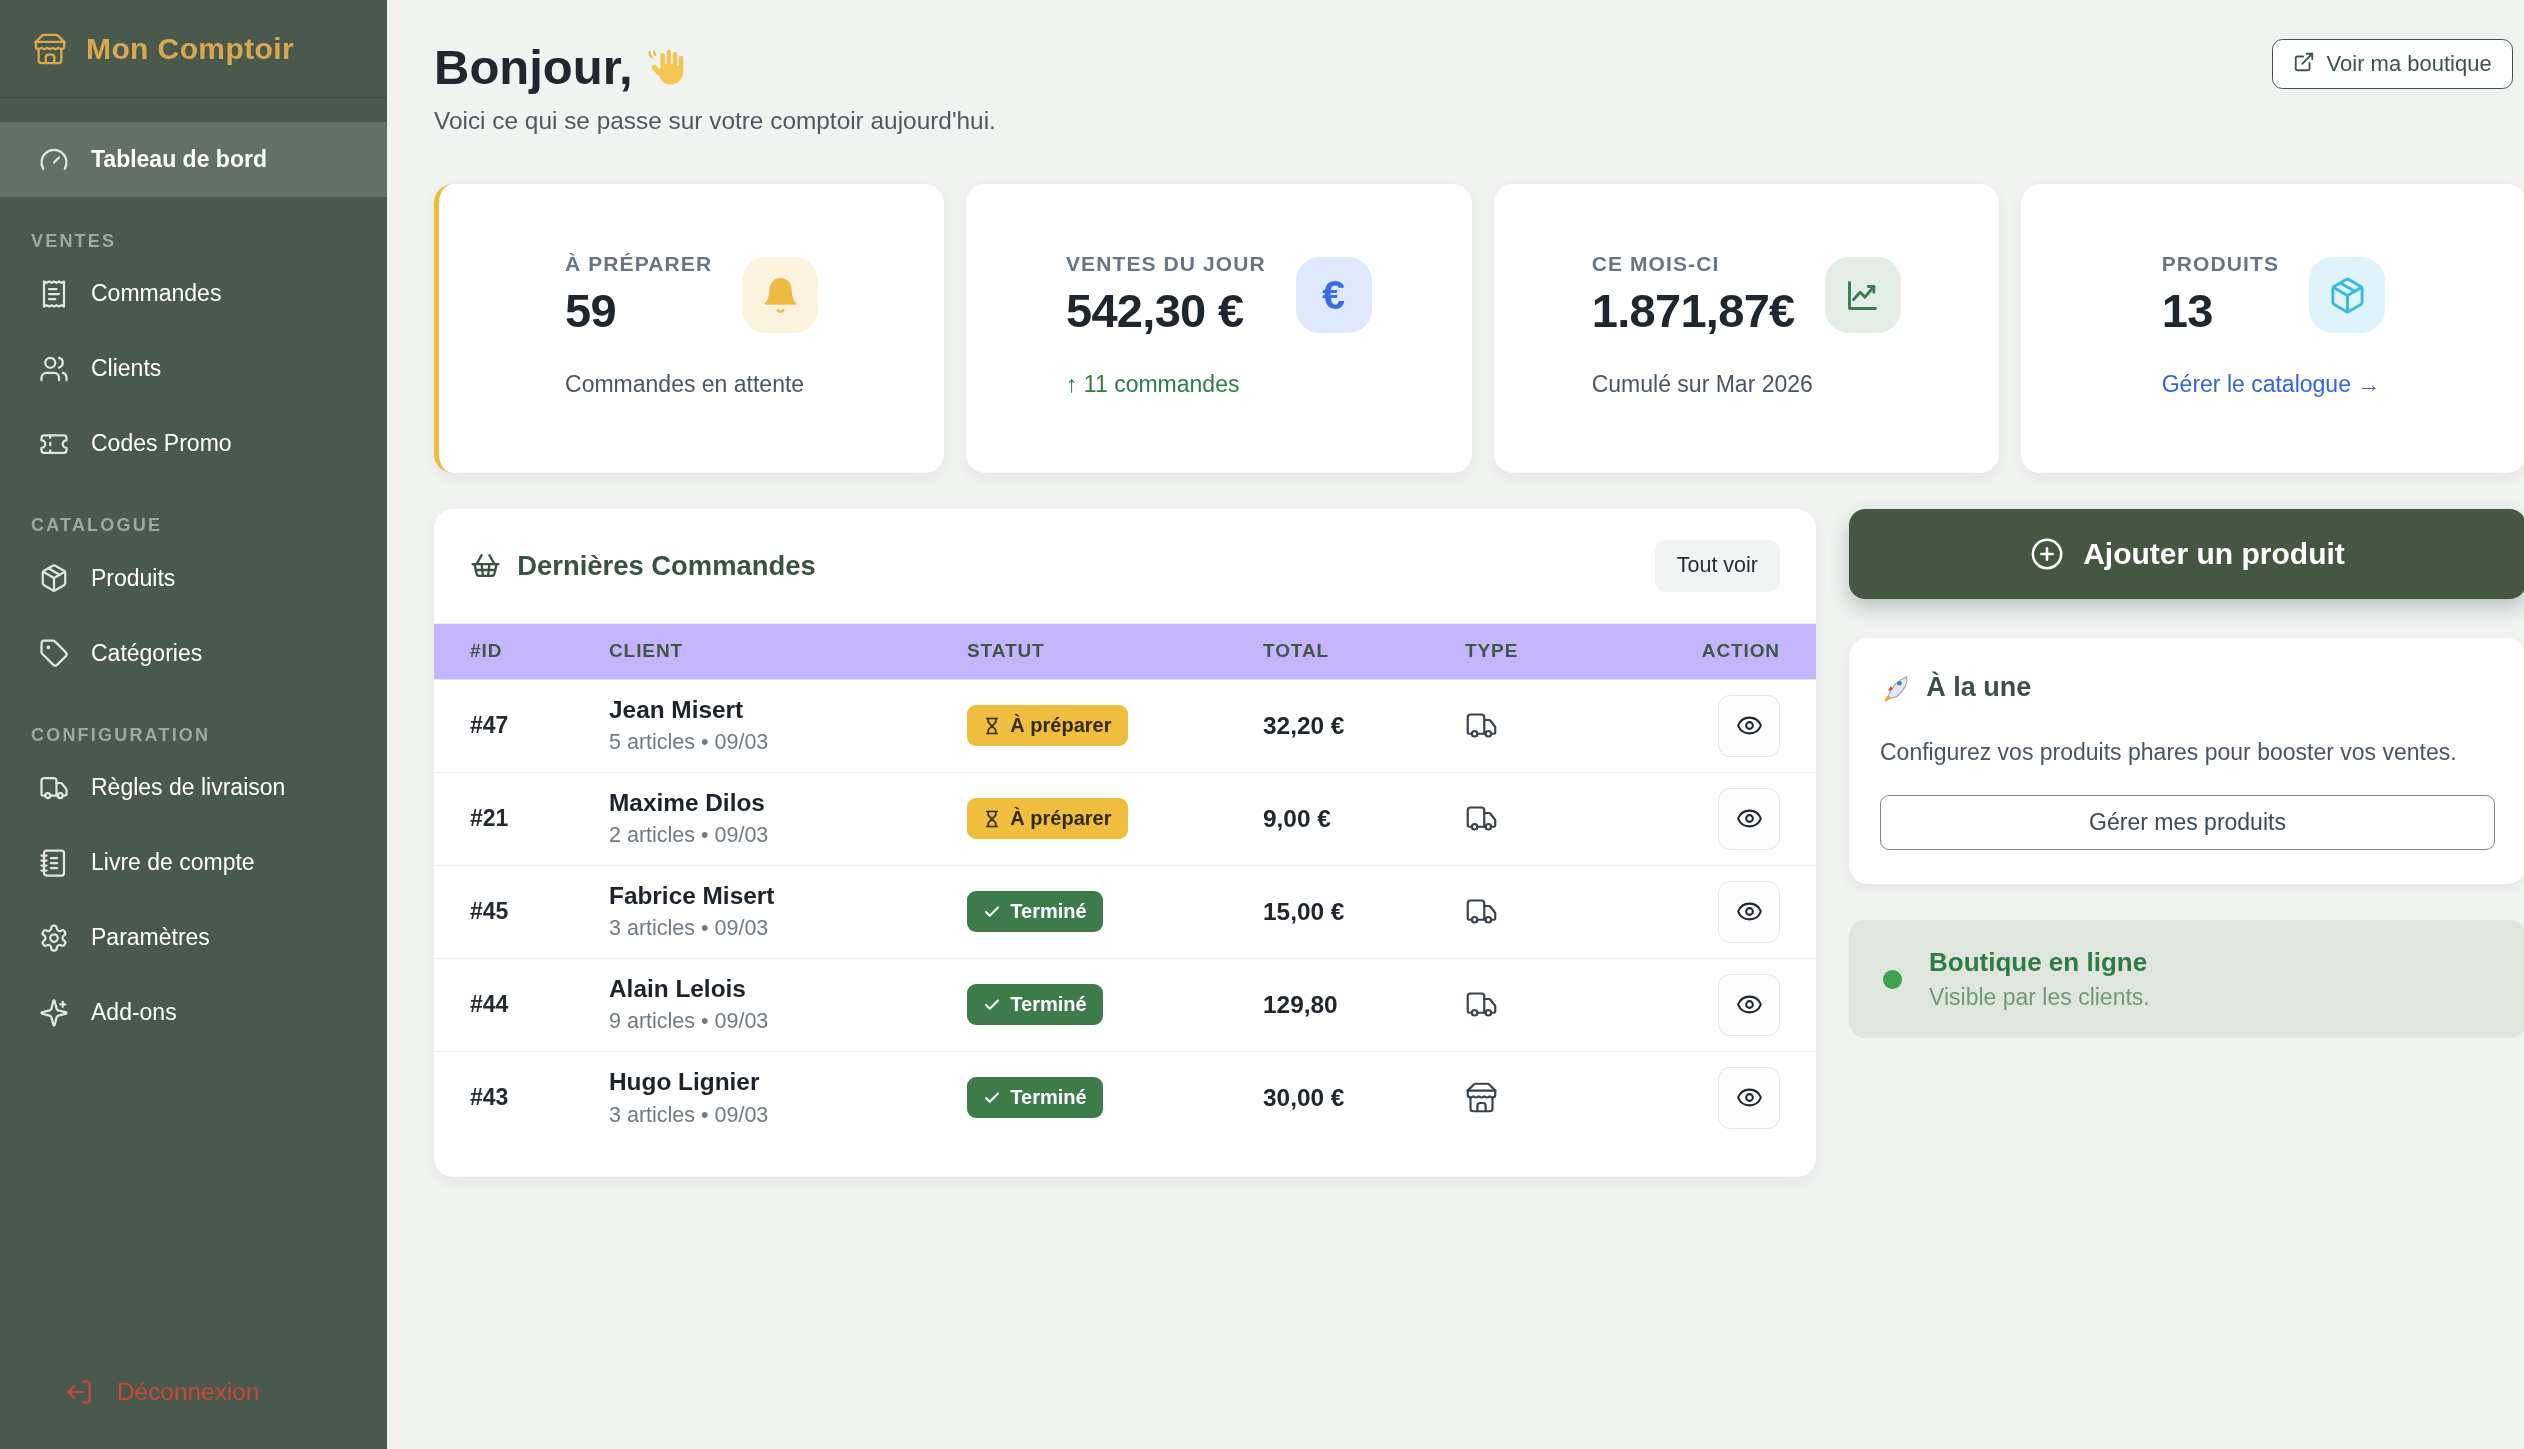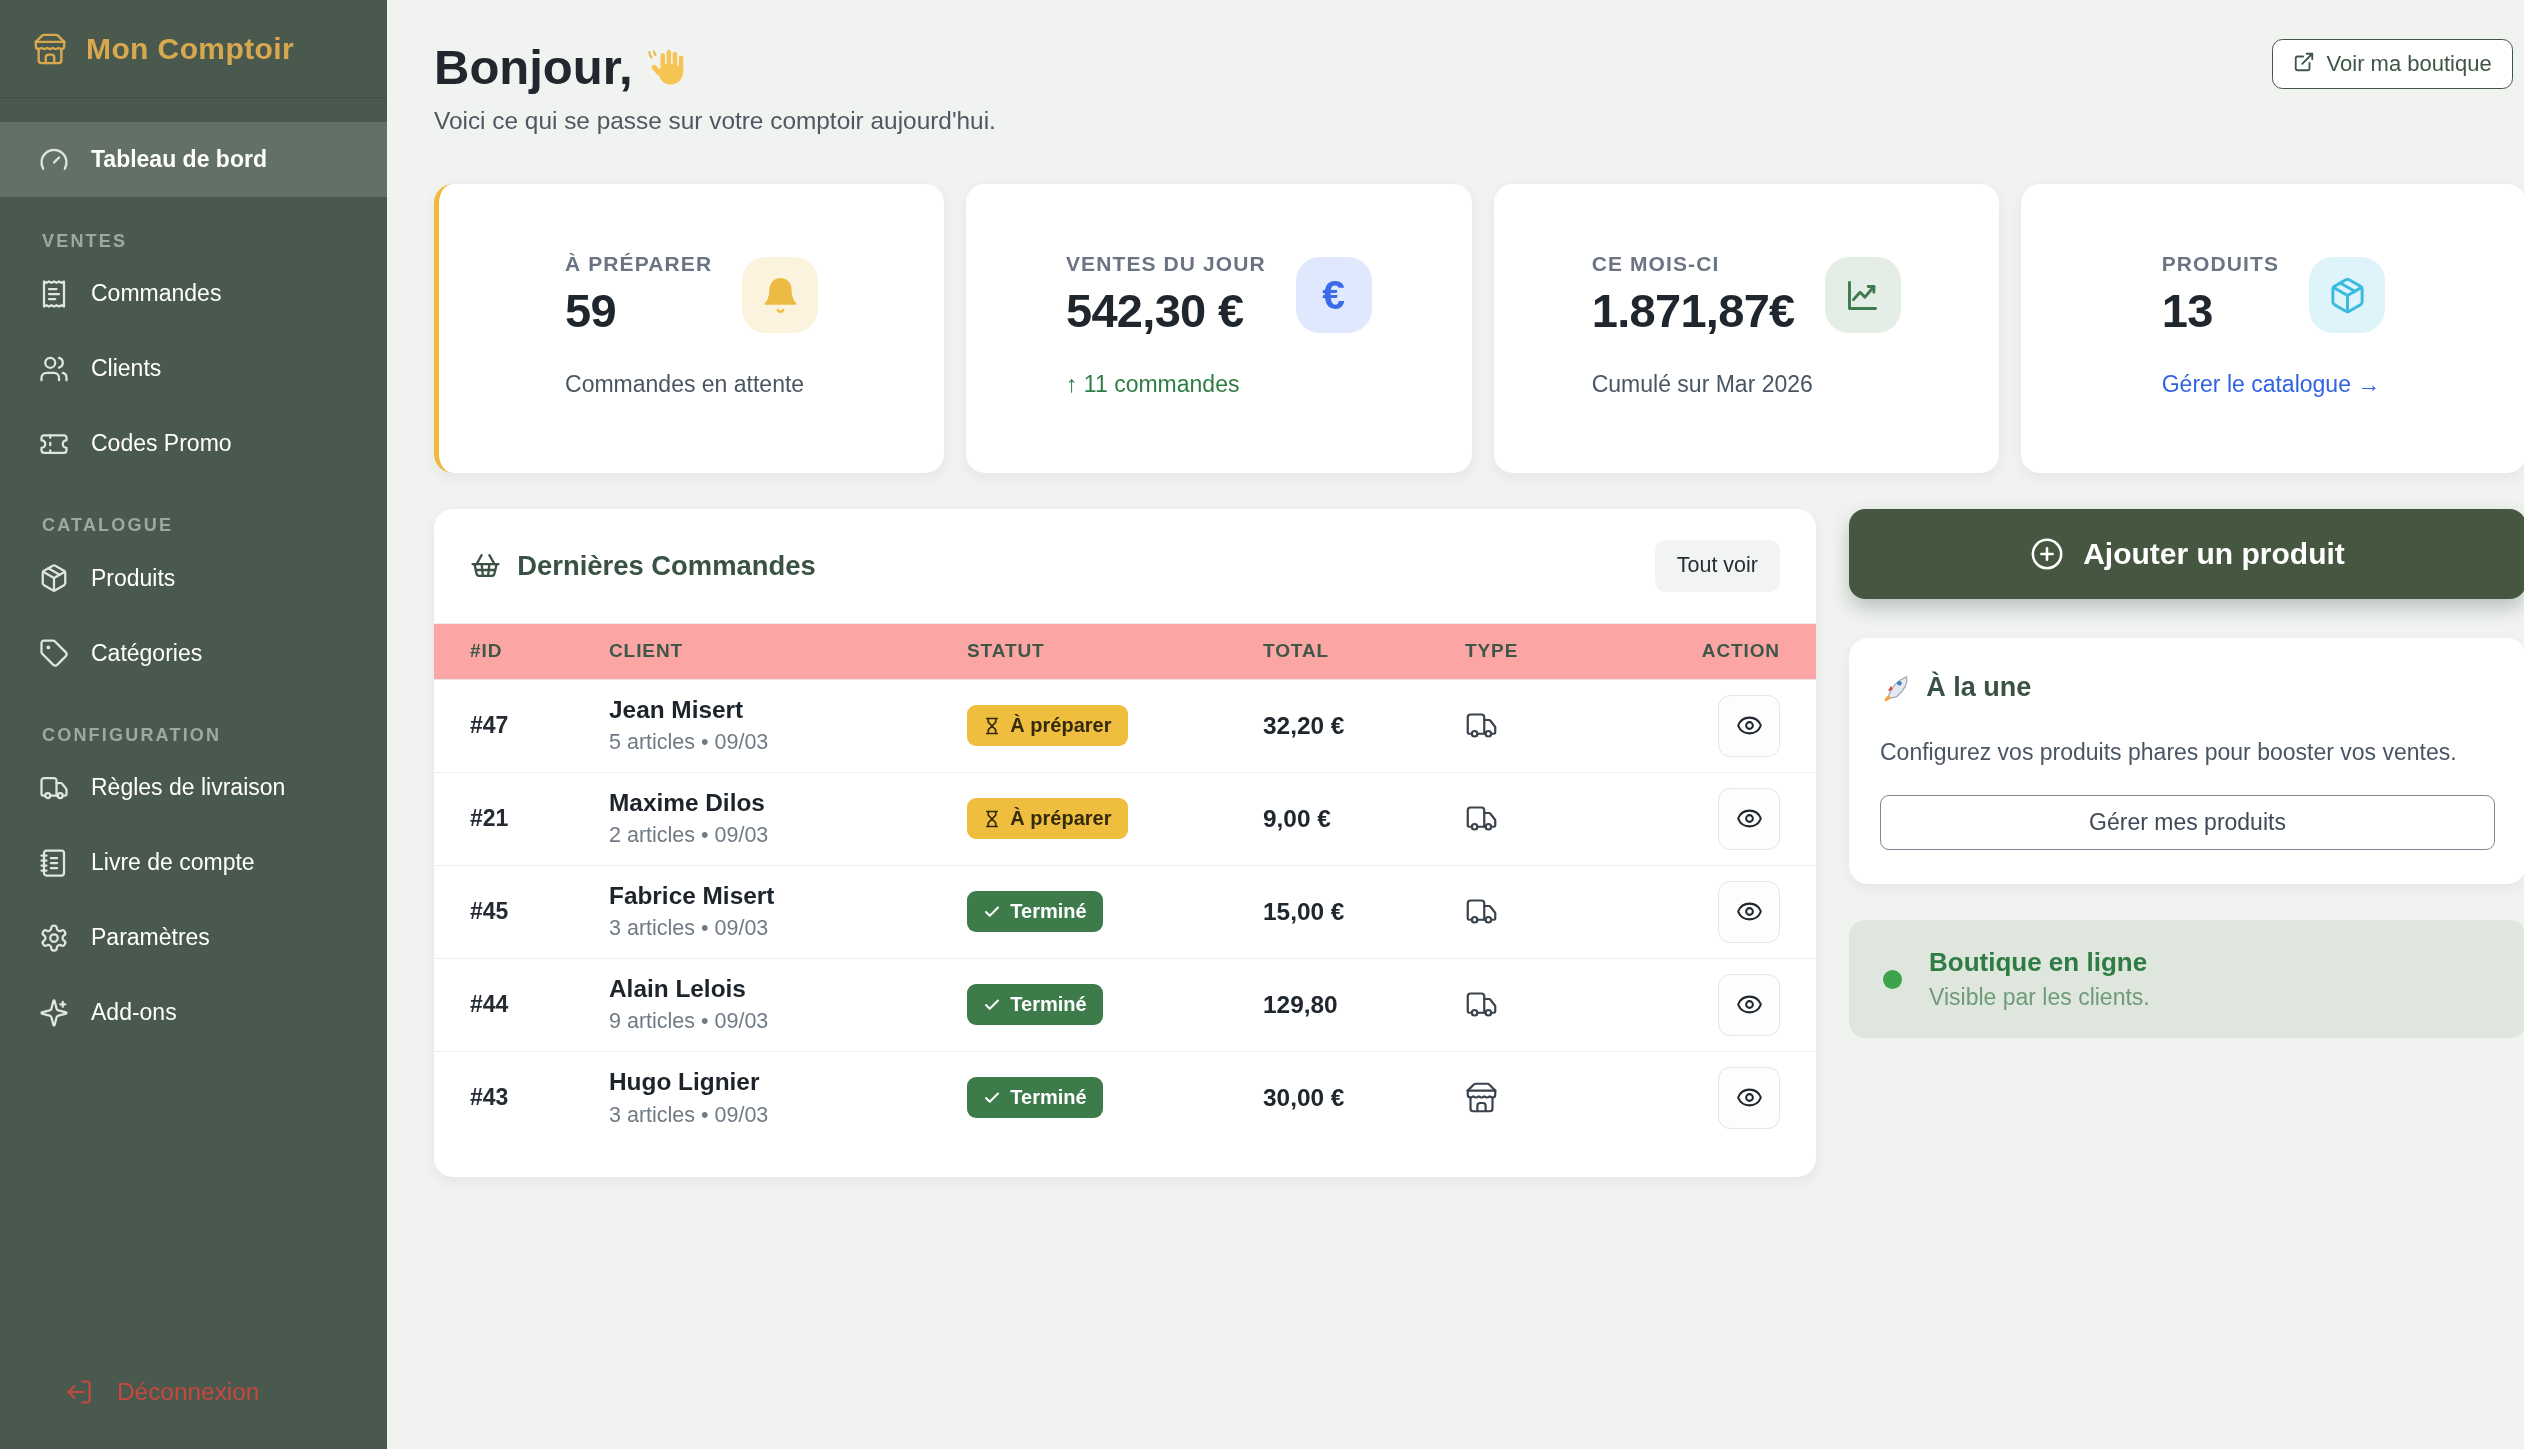--- a/index.html
+++ b/index.html
@@ -28,21 +28,21 @@
   .nav-item {
     height: 75px; display: flex; align-items: center; gap: 22px;
     padding-left: 39px; color: #ffffff; font-size: 23px; cursor: pointer;
   }
   .nav-item .nav-ic { width: 30px; height: 30px; color: #DFE5DF; }
   .nav-item.active {
     background: rgba(255,255,255,0.14); color: #FFFFFF; font-weight: bold;
     margin-top: 24px;
   }
   .section-label {
-    margin: 34px 0 4.4px 0; padding-left: 42px;
+    margin: 34px 0 4.4px 0; padding-left: 31px;
     font-size: 18px; font-weight: bold; letter-spacing: 2.2px;
     color: rgba(226,233,226,0.55); text-transform: uppercase;
   }
   .sidebar-spacer { flex: 1; }
   .logout-row {
     display: flex; align-items: center; gap: 24px;
     padding: 0 0 43px 65px; color: #C9473F; font-size: 24.4px; cursor: pointer;
   }
   .logout-row .nav-ic { width: 28px; height: 28px; }
 
@@ -94,21 +94,21 @@
   .orders-title { display: flex; align-items: center; gap: 16.3px; font-size: 27.4px; font-weight: bold; color: #3A5244; }
   .orders-title .ic { width: 31px; height: 31px; color: #3A5244; }
   .view-all-btn {
     background: #F2F4F3; border: none; border-radius: 10.4px; padding: 13.3px 22px;
     font-size: 21.5px; color: #272D34; cursor: pointer; font-family: inherit;
   }
   table.orders { width: 100%; border-collapse: collapse; table-layout: fixed; }
   col.c-id { width: 175px; } col.c-client { width: 358px; } col.c-status { width: 296px; }
   col.c-total { width: 202px; } col.c-type { width: 207px; } col.c-action { width: 144px; }
   thead th {
-    background: #fca5a5; border-top: 1.5px solid #ECEFEE; border-bottom: 1.5px solid #E2E6E5;
+    background: #c4b5fd; border-top: 1.5px solid #ECEFEE; border-bottom: 1.5px solid #E2E6E5;
     height: 56px; font-size: 19px; font-weight: bold; color: #3E5748;
     letter-spacing: 0.9px; text-align: left; text-transform: uppercase;
   }
   th:first-child, td:first-child { padding-left: 36px; }
   th:last-child, td:last-child { padding-right: 36px; text-align: right; }
   tbody td { height: 93px; border-bottom: 1.5px solid #EDF0EF; vertical-align: middle; }
   tbody tr:last-child td { border-bottom: none; }
   .row-id { font-size: 23px; font-weight: bold; color: #252B33; }
   .client-name { font-size: 24.4px; font-weight: bold; color: #1D232B; }
   .client-details { font-size: 21.5px; color: #707A85; margin-top: 6.7px; }

